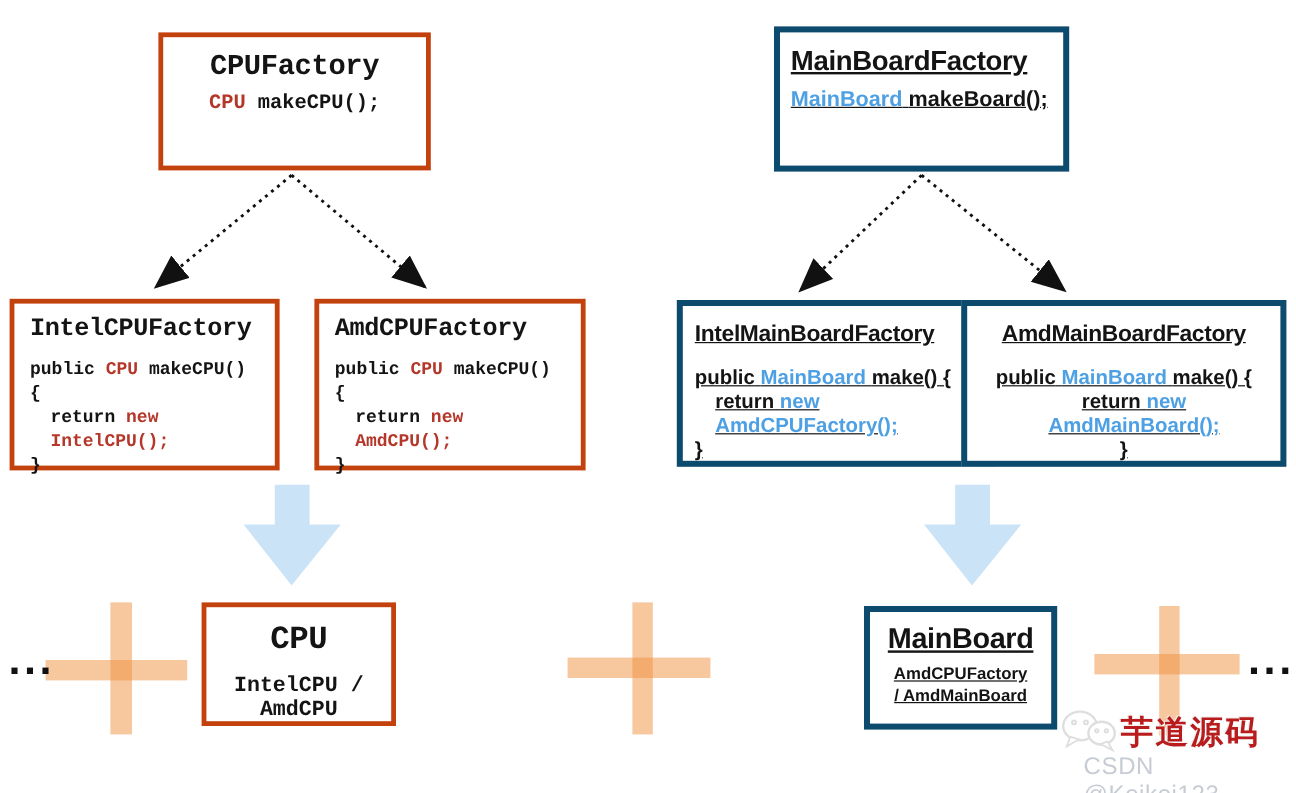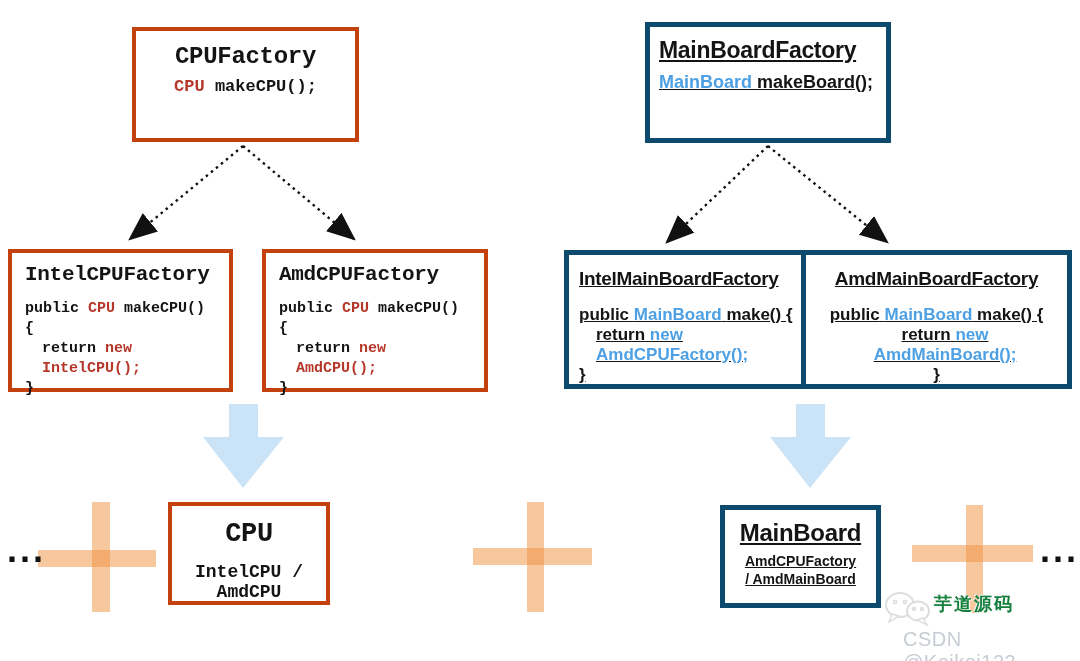--- a/index.html
+++ b/index.html
@@ -55,22 +55,22 @@
   
   .bar { position:absolute; background:rgba(240,147,67,0.52); }
 
   
   .dots { position:absolute; font-weight:bold; font-size:36px; letter-spacing:3px; line-height:10px; color:#111; }
 
   
   .overlay { position:absolute; left:0; top:0; pointer-events:none; }
 
   
-  .wm-brand  { position:absolute; left:934px; top:592px; font-size:18px; font-weight:bold;
-               color:#15803d; text-shadow:1px 1px 0 #fff, -1px -1px 0 #efefef; letter-spacing:2px; }
+  .wm-brand  { position:absolute; left:934px; top:592px; font-size:27px; font-weight:bold;
+               color:#b91c1c; text-shadow:1px 1px 0 #fff, -1px -1px 0 #efefef; letter-spacing:2px; }
   .wm-credit { position:absolute; left:903px; top:628px; font-size:20px;
                color:#c7ccd4; text-shadow:1px 1px 0 #fff; letter-spacing:0.5px; }
   .wm-icon   { position:absolute; left:882px; top:590px; }
 </style>
 </head>
 <body>
 
 <div class="canvas">
 
   <svg class="overlay" width="1080" height="661" viewBox="0 0 1080 661">

